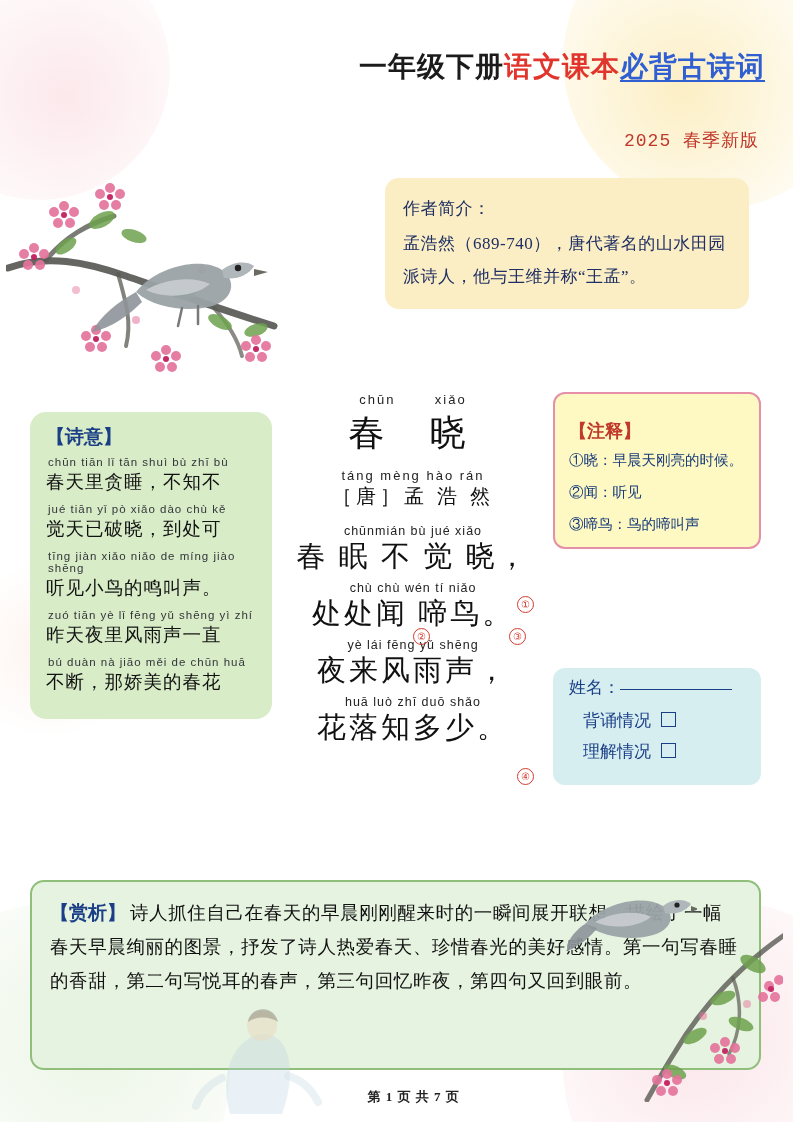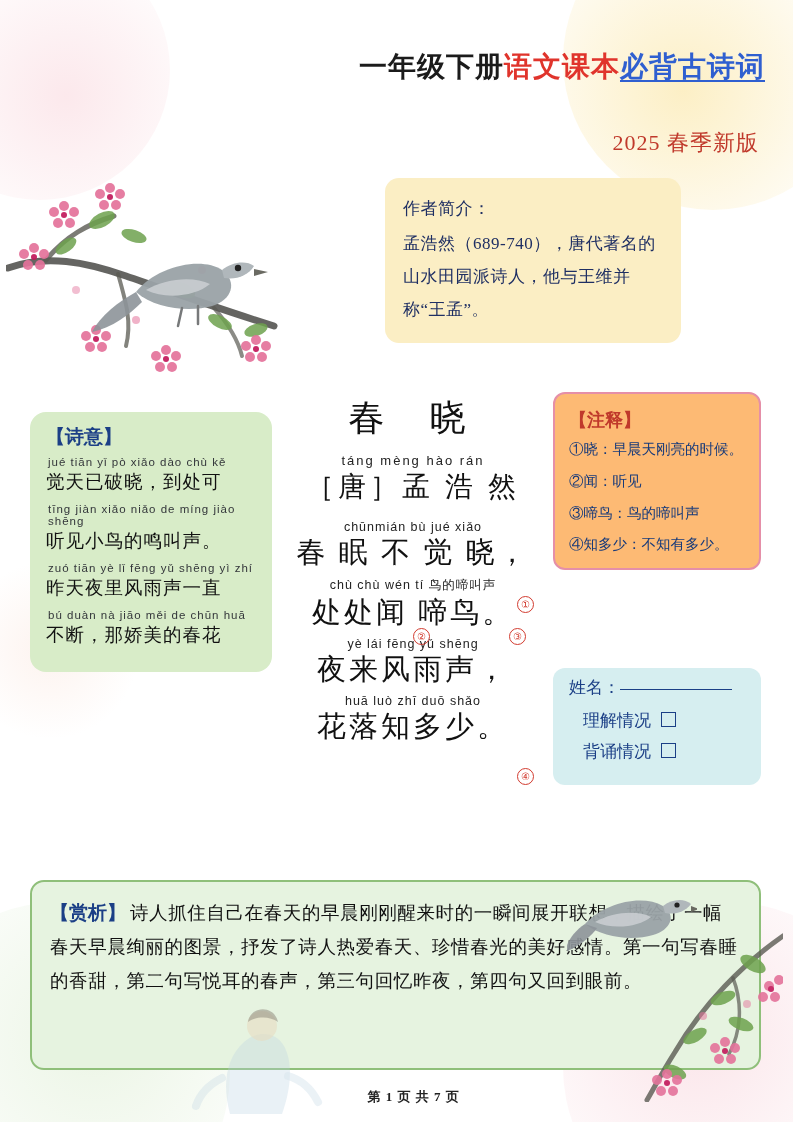--- a/index.html
+++ b/index.html
@@ -60,32 +60,32 @@
     white-space: nowrap;
   }
   .t-black { color: #1b1b1b; }
   .t-red   { color: #e0342c; }
   .t-blue  { color: #2f5fd0; text-decoration: underline; text-underline-offset: 4px; text-decoration-thickness: 2px;}
 
   .subtitle {
     position: absolute;
     right: 34px;
     top: 128px;
-    font-size: 22px;
+    font-size: 18px;
     color: #c0392b;
-    font-family: Liberation Serif, serif;
+    font-family: Liberation Mono, monospace;
     letter-spacing: 1px;
   }
 
   
   .author-box {
     position: absolute;
     left: 385px;
     top: 178px;
-    width: 296px;
+    width: 364px;
     background: #fbeec4;
     border-radius: 14px;
     padding: 14px 16px 16px 18px;
     box-sizing: border-box;
     color: #1f2f63;
     font-size: 17px;
     line-height: 1.95;
     letter-spacing: 0.5px;
   }
   .author-box .lbl { display:block; margin-bottom: 2px; }
@@ -107,21 +107,21 @@
     color: #111;
   }
   .py { font-size: 13px; color: #222; letter-spacing: 2px; font-family: "Liberation Sans", sans-serif; }
   .poem-title {
     font-size: 36px;
     letter-spacing: 18px;
     margin: 2px 0 10px 6px;
     font-weight: 500;
   }
   .poem-author {
-    font-size: 28px;
+    font-size: 20px;
     letter-spacing: 4px;
     margin: 0 0 14px 0;
   }
   .line-wrap { margin-bottom: 4px; position: relative; }
   .line-py {
     font-size: 12.5px;
     font-family: "Liberation Sans", sans-serif;
     letter-spacing: 1px;
     color: #222;
     display: block;
@@ -179,24 +179,24 @@
     display: block;
     margin-top: 1px;
   }
 
   
   .zhushi-box {
     position: absolute;
     left: 553px;
     top: 392px;
     width: 208px;
-    background: #fdba74;
+    background: #fef9c3;
     border: 2px solid #e58fa8;
     border-radius: 12px;
-    padding: 14px 12px 12px 14px;
+    padding: 25px 12px 12px 14px;
     box-sizing: border-box;
   }
   .zhushi-head {
     font-size: 18px;
     color: #c0392b;
     font-weight: bold;
     margin-bottom: 7px;
   }
   .zs-item {
     font-size: 14.5px;
@@ -392,49 +392,58 @@
     <path d="M176 158 L 172 176 M 192 156 L 192 174" stroke="#77797a" stroke-width="2.5" stroke-linecap="round"></path>
   </g>
 </svg>
 
 <div class="author-box">
   <span class="lbl">作者简介：</span>
   <span>孟浩然（689-740），唐代著名的山水田园派诗人，他与王维并称“王孟”。</span>
 </div>
 
 <div class="poem">
+  <div class="py">
+    <span>chūn</span>
+    &nbsp;&nbsp;&nbsp;&nbsp;&nbsp;
+    <span>xiǎo</span>
+  </div>
   <div class="poem-title">春 晓</div>
   <div class="py">táng  mèng hào rán</div>
   <div class="poem-author">［唐］孟 浩 然</div>
 
   <div class="line-wrap">
     <span class="line-py">chūnmián bù  jué xiǎo</span>
     <span class="line-han"><span>春 眠 不 觉 晓，</span></span>
   </div>
   <div class="line-wrap">
-    <span class="line-py">chù chù wén      tí  鸟的啼叫声</span>
+    <span class="line-py">chù chù wén      tí  niǎo</span>
     <span class="line-han"><span>处处闻 啼鸟。</span></span>
   </div>
   <div class="line-wrap">
     <span class="line-py">yè   lái fēng yǔ shēng</span>
     <span class="line-han"><span>夜来风雨声，</span></span>
   </div>
   <div class="line-wrap">
     <span class="line-py">huā luò zhī duō shǎo</span>
     <span class="line-han"><span>花落知多少。</span></span>
   </div>
 </div>
 
 <div style="position:absolute;left:516px;top:596px;"><span class="circ">①</span></div>
 <div style="position:absolute;left:412px;top:628px;"><span class="circ">②</span></div>
 <div style="position:absolute;left:508px;top:628px;"><span class="circ">③</span></div>
 <div style="position:absolute;left:516px;top:768px;"><span class="circ">④</span></div>
 
 <div class="shiyi-box">
   <div class="shiyi-head">【诗意】</div>
+  <div class="sy-item">
+    <span class="sy-py">chūn tiān  lǐ  tān shuì      bù  zhī bù</span>
+    <span class="sy-han">春天里贪睡，不知不</span>
+  </div>
   <div class="sy-item">
     <span class="sy-py">jué tiān  yǐ  pò xiǎo       dào chù kě</span>
     <span class="sy-han">觉天已破晓，到处可</span>
   </div>
   <div class="sy-item">
     <span class="sy-py">tīng jiàn xiǎo niǎo  de míng jiào shēng</span>
     <span class="sy-han">听见小鸟的鸣叫声。</span>
   </div>
   <div class="sy-item">
     <span class="sy-py">zuó tiān  yè   lǐ  fēng yǔ shēng yì  zhí</span>
@@ -444,32 +453,31 @@
     <span class="sy-py">bú  duàn      nà jiāo měi  de chūn huā</span>
     <span class="sy-han">不断，那娇美的春花</span>
   </div>
 </div>
 
 <div class="zhushi-box">
   <div class="zhushi-head">【注释】</div>
   <div class="zs-item">①晓：早晨天刚亮的时候。</div>
   <div class="zs-item">②闻：听见</div>
   <div class="zs-item">③啼鸟：鸟的啼叫声</div>
-  <div class="zs-item">④知多少：不知有多少。</div>
 </div>
 
 <div class="name-box">
   <div class="name-line">
     <span>姓名：</span><span class="rule"></span>
   </div>
   <div class="chk-row">
+    <span>背诵情况</span><span class="chk"></span>
+  </div>
+  <div class="chk-row">
     <span>理解情况</span><span class="chk"></span>
-  </div>
-  <div class="chk-row">
-    <span>背诵情况</span><span class="chk"></span>
   </div>
 </div>
 
 <div class="shangxi-box">
   <span class="sx-head">【赏析】</span>
   <span class="sx-text">诗人抓住自己在春天的早晨刚刚醒来时的一瞬间展开联想，描绘了一幅春天早晨绚丽的图景，抒发了诗人热爱春天、珍惜春光的美好感情。第一句写春睡的香甜，第二句写悦耳的春声，第三句回忆昨夜，第四句又回到眼前。</span>
 </div>
 
 <svg class="art-bird-bottom" viewBox="0 0 130 80">
   <path d="M18 44 C 38 22, 76 14, 96 26 C 110 35, 104 50, 86 55 C 66 61, 36 58, 18 44 Z" fill="#9aa2a6" opacity="0.95"></path>

